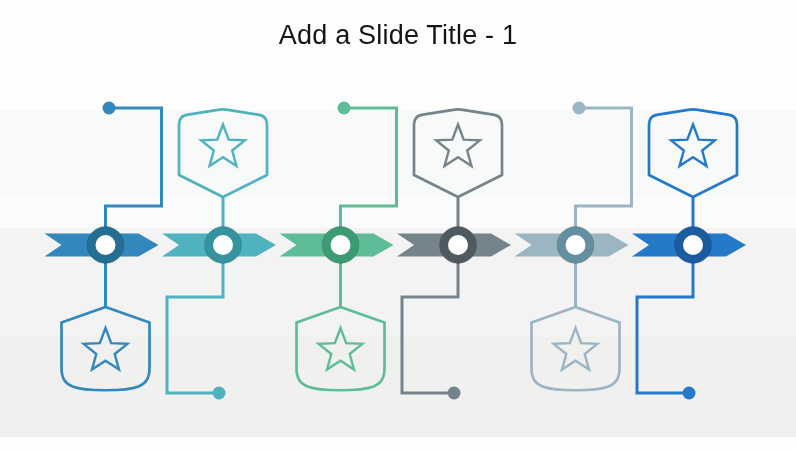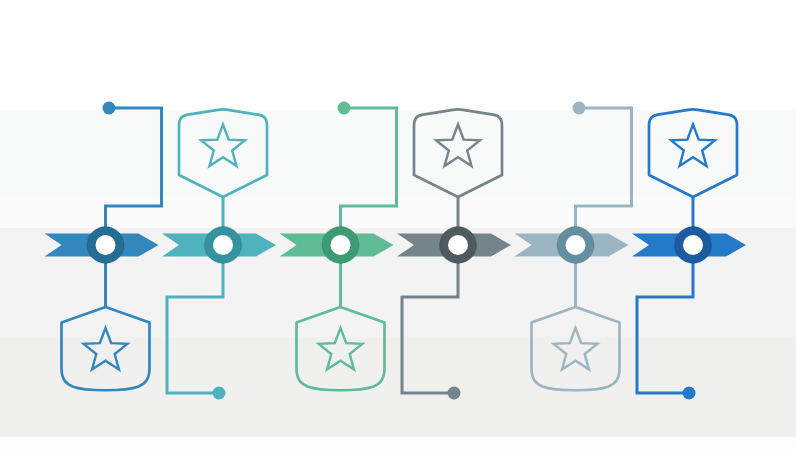--- a/index.html
+++ b/index.html
@@ -45,20 +45,21 @@
   .badge     { fill: none; stroke-width: 2.7; stroke-linejoin: round; }
   .star      { fill: none; stroke-width: 2.4; stroke-linejoin: miter; }
   .ring      { stroke: rgba(0,0,0,0.12); stroke-width: 1; }
   .center    { fill: #ffffff; }
 </style>
 </head>
 <body>
 
 <div class="slide">
 
+  <h1 class="slide-title">Add a Slide Title - 1</h1>
 
   <svg class="diagram" width="796" height="450" viewBox="0 0 796 450" xmlns="http://www.w3.org/2000/svg">
 
     <defs>
 
       <path id="chevron-shape" d="M -61 233.5 L 33 233.5 L 53 245 L 33 256.5 L -61 256.5 L -44 245 Z"></path>
 
       <path id="badge-above-shape" d="M -44 175 L -44 126 C -44 118 -41 115.8 -35 114.7 L -5 109.8 Q 0 109 5 109.8 L 35 114.7 C 41 115.8 44 118 44 126 L 44 175 L 0 197 Z"></path>
 
       <path id="badge-below-shape" d="M 0 307 L 44 322.5 L 44 368 C 44 379 40 383.5 33 386.5 C 20 391.5 -20 391.5 -33 386.5 C -40 383.5 -44 379 -44 368 L -44 322.5 Z"></path>

